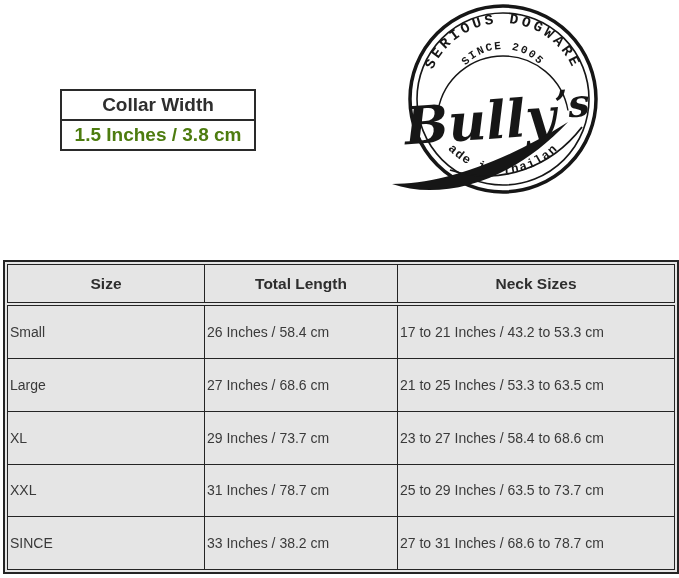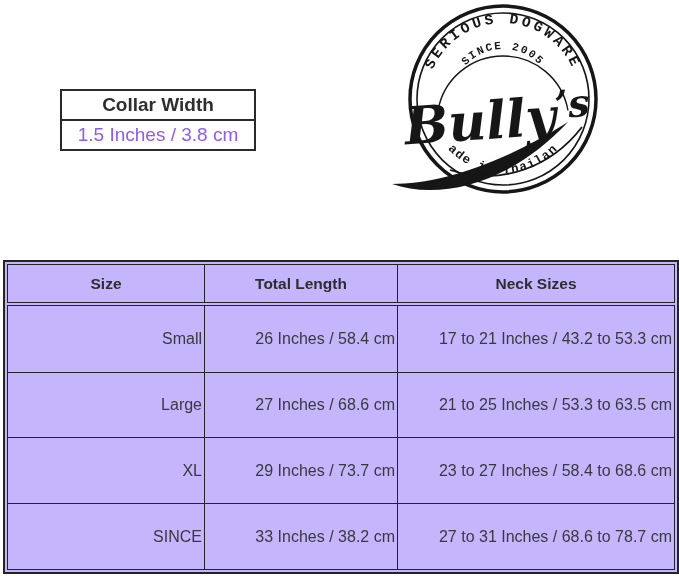--- a/index.html
+++ b/index.html
@@ -25,21 +25,22 @@
     width: 196px;
     border-collapse: collapse;
     margin-top: 11px;
   }
   .collar-table td, .collar-table th {
     border: 2px solid #2a2a2a;
     text-align: center;
     height: 28px;
     font-size: 19px;
     padding: 0 4px;
-    color: #8b5cf6;
+    color: #4d7c0f;
+    font-weight: bold;
   }
   .collar-table th {
     font-weight: bold;
     color: #2e2e2e;
   }
 
   
   .logo-wrap {
     position: absolute;
     left: 390px;
@@ -61,21 +62,21 @@
 
   
   .size-table-outer {
     position: absolute;
     left: 3px;
     top: 260px;
     width: 668px;
     height: 306px;
     border: 2.5px solid #242424;
     padding: 2px;
-    background: #c4b5fd;
+    background: #e5e5e5;
   }
   .size-table {
     width: 100%;
     height: 100%;
     border-collapse: collapse;
     border: 1px solid #242424;
     table-layout: fixed;
   }
   .size-table th {
     border-left: 1px solid #242424;
@@ -84,22 +85,22 @@
     height: 37px;
     font-size: 15.5px;
     font-weight: bold;
     text-align: center;
     color: #2e2e2e;
     padding: 0;
   }
   .size-table td {
     border: 1px solid #242424;
     height: 43px;
-    font-size: 16px;
-    text-align: right;
+    font-size: 14px;
+    text-align: left;
     color: #3a3a3a;
     padding: 0 2px;
   }
   .col-size   { width: 197px; }
   .col-length { width: 193px; }
   .col-neck   { width: auto;  }
 </style>
 </head>
 <body>
 
@@ -171,20 +172,25 @@
           <td>Large</td>
           <td>27 Inches / 68.6 cm</td>
           <td>21 to 25 Inches / 53.3 to 63.5 cm</td>
         </tr>
         <tr>
           <td>XL</td>
           <td>29 Inches / 73.7 cm</td>
           <td>23 to 27 Inches / 58.4 to 68.6 cm</td>
         </tr>
         <tr>
+          <td>XXL</td>
+          <td>31 Inches / 78.7 cm</td>
+          <td>25 to 29 Inches / 63.5 to 73.7 cm</td>
+        </tr>
+        <tr>
           <td>SINCE</td>
           <td>33 Inches / 38.2 cm</td>
           <td>27 to 31 Inches / 68.6 to 78.7 cm</td>
         </tr>
       </tbody>
     </table>
   </div>
 
 </div>
 

